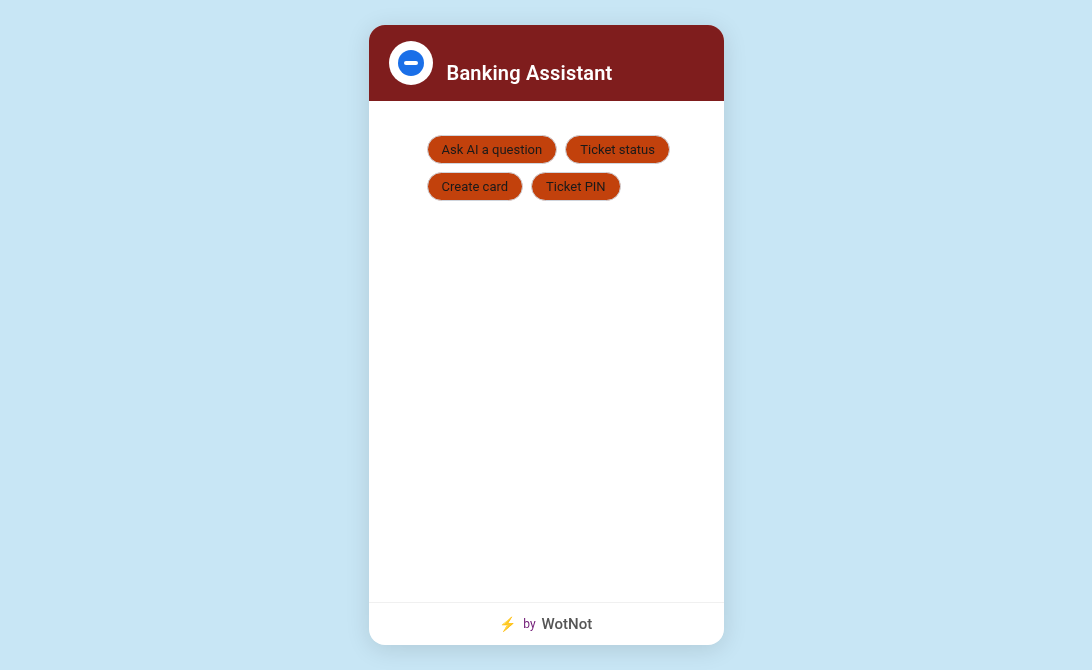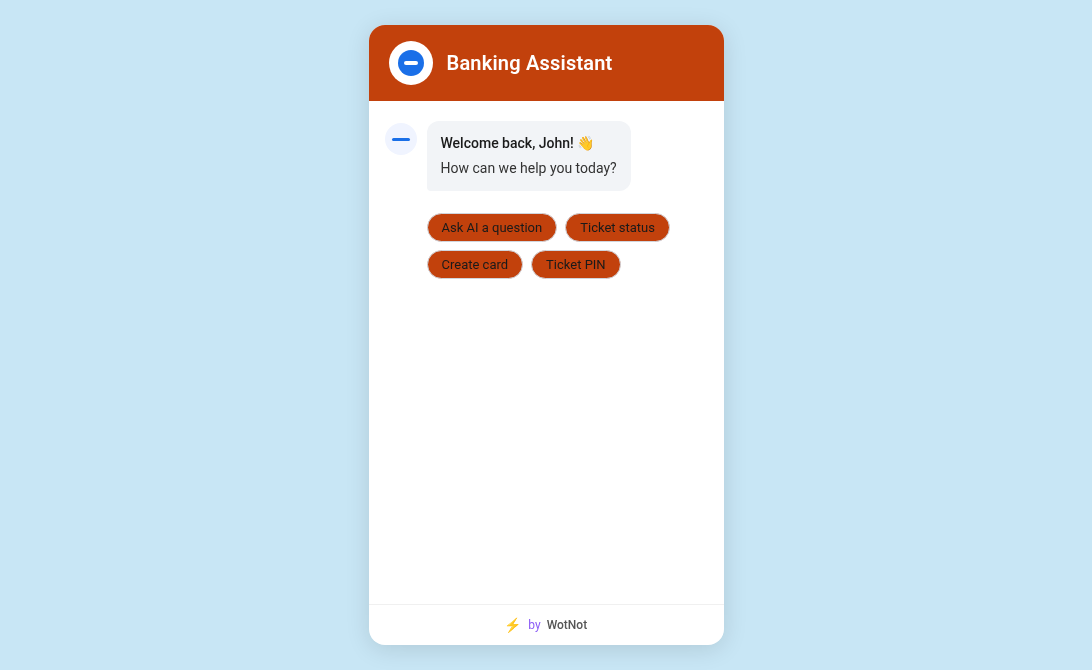--- a/index.html
+++ b/index.html
@@ -23,24 +23,24 @@
       background: #ffffff;
       border-radius: 16px;
       box-shadow: 0 4px 24px rgba(0,0,0,0.12);
       overflow: hidden;
       display: flex;
       flex-direction: column;
       min-height: 620px;
     }
 
     .chat-header {
-      background-color: #c2410c;
+      background-color: #7f1d1d;
       padding: 16px 20px;
       display: flex;
-      align-items: center;
+      align-items: flex-end;
       gap: 14px;
     }
 
     .header-avatar {
       width: 44px;
       height: 44px;
       background: #ffffff;
       border-radius: 50%;
       display: flex;
       align-items: center;
@@ -157,52 +157,43 @@
       justify-content: center;
       gap: 6px;
     }
 
     .footer-bolt {
       font-size: 14px;
     }
 
     .footer-text {
       font-size: 12px;
-      color: #8b5cf6;
+      color: #701a75;
     }
 
     .footer-brand {
-      font-size: 12px;
+      font-size: 15px;
       color: #555;
       font-weight: 500;
     }
   </style>
 </head>
 <body>
 
 <div class="chat-widget">
 
   <div class="chat-header">
     <div class="header-avatar">
       <div class="header-avatar-icon"></div>
     </div>
     <span class="header-title">Banking Assistant</span>
   </div>
 
   <div class="chat-body">
 
-    <div class="message-row">
-      <div class="bot-avatar">
-        <span class="bot-avatar-icon"></span>
-      </div>
-      <div class="message-bubble">
-        <div class="welcome-line">Welcome back, John! 👋</div>
-        <div class="help-line">How can we help you today?</div>
-      </div>
-    </div>
 
     <div class="quick-replies">
 
     <button class="quick-reply-btn">Ask AI a question</button>
         <button class="quick-reply-btn">Ticket status</button>
         <button class="quick-reply-btn">Create card</button>
         <button class="quick-reply-btn">Ticket PIN</button>
       </div>
 
   </div>

